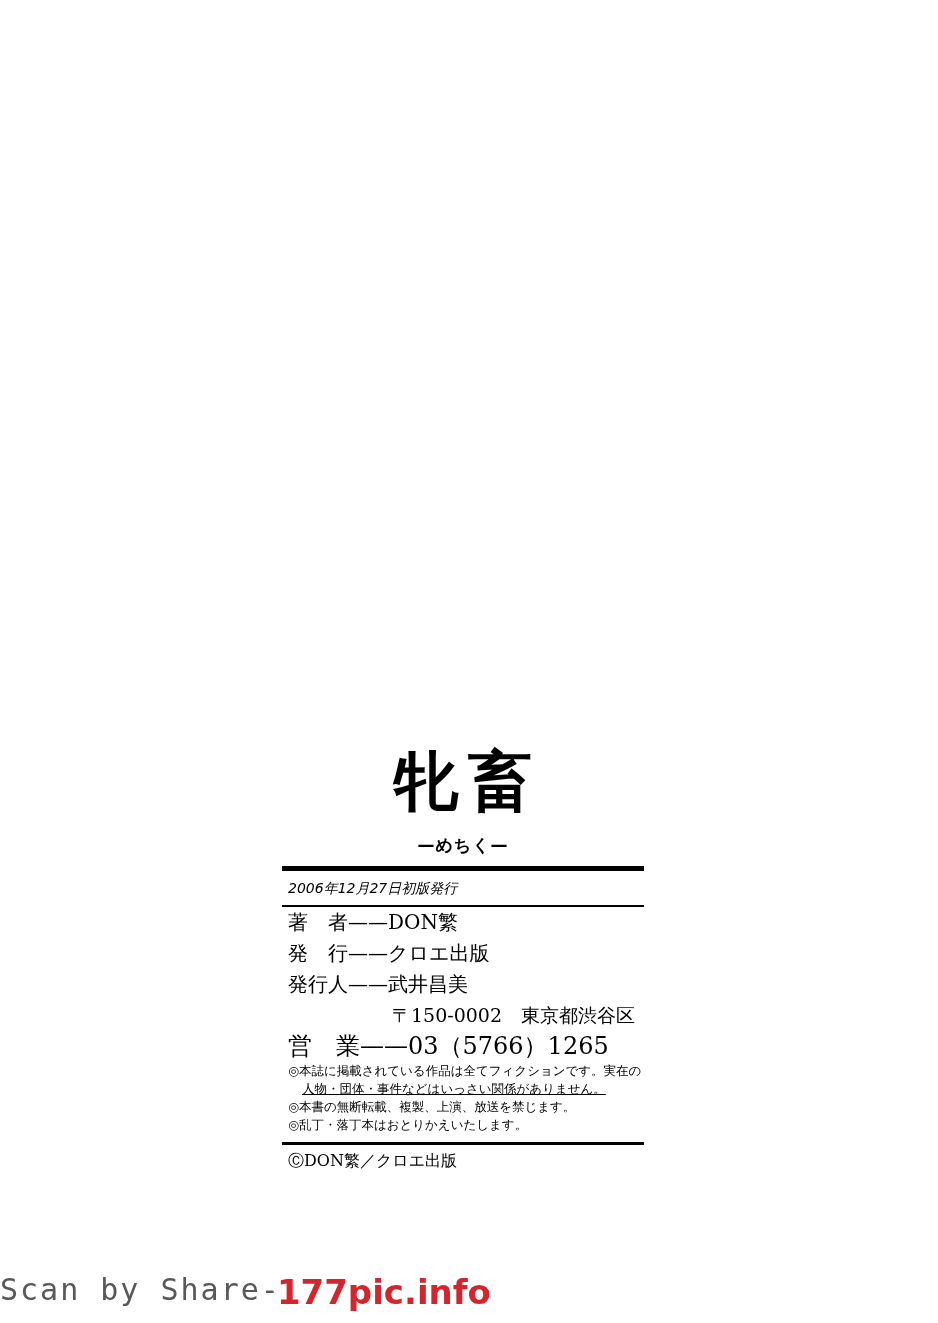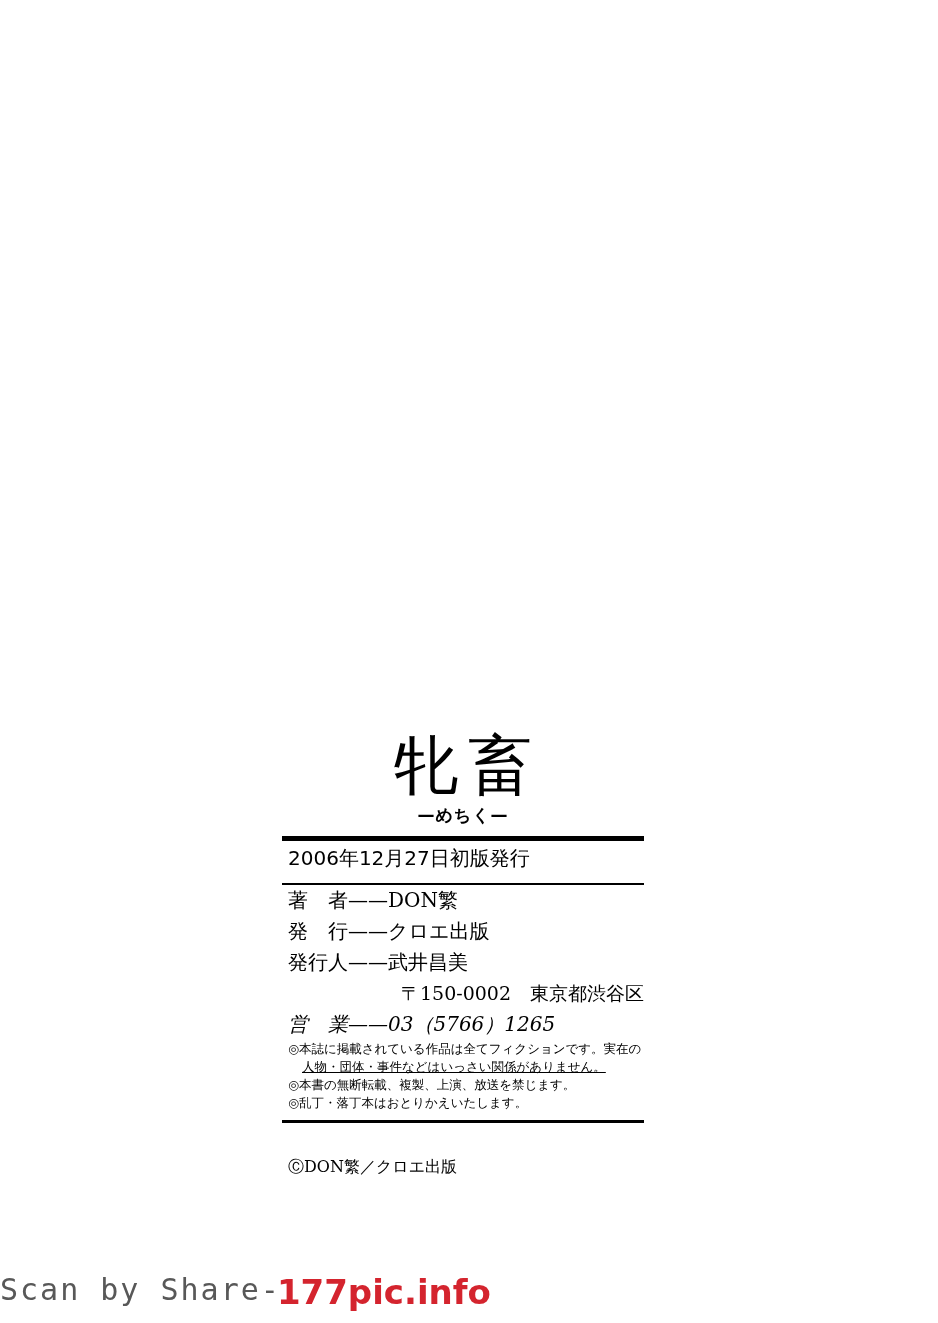--- a/index.html
+++ b/index.html
@@ -31,26 +31,26 @@
   }
 
   .title-block {
     text-align: center;
     margin: 0;
     padding: 0;
   }
 
   .main-title {
     font-family: "DejaVu Serif", serif;
-    font-weight: normal;
+    font-weight: bold;
     font-size: 64px;
     line-height: 74px;
     letter-spacing: 10px;
     text-indent: 10px;
-    margin: 0;
+    margin: 16px;
     padding: 0;
   }
 
   .sub-title {
     font-family: "DejaVu Sans", sans-serif;
     font-size: 17px;
     line-height: 22px;
     letter-spacing: 1px;
     margin: 2px 0 10px 0;
     font-weight: 600;
@@ -64,55 +64,54 @@
   }
   .rule-thin {
     border: 0;
     border-top: 2px solid #000;
     margin: 0;
     height: 0;
   }
 
   .pubdate {
     font-family: "DejaVu Sans", sans-serif;
-    font-size: 20px;
+    font-size: 14px;
     line-height: 26px;
-    padding: 4px 0 12px 6px;
+    padding: 4px 0 4px 6px;
     letter-spacing: 0px;
+    font-style: italic;
   }
 
   .credits {
     font-family: "DejaVu Serif", serif;
     font-size: 20px;
     line-height: 31px;
     padding-left: 6px;
   }
 
   .credit-row {
     white-space: nowrap;
   }
   .credit-label {
     display: inline-block;
   }
   .addr-row {
     padding-left: 104px;
     white-space: nowrap;
     font-size: 19px;
-    text-align: right;
   }
   .addr-row.second {
     padding-left: 126px;
   }
 
   .contact {
     font-family: "DejaVu Serif", serif;
-    font-size: 20px;
+    font-size: 24px;
     line-height: 31px;
     padding-left: 6px;
-    font-style: italic;
   }
 
   .notes {
     font-family: "DejaVu Sans", sans-serif;
     font-size: 12.5px;
     line-height: 18px;
     padding-left: 6px;
   }
   .notes .indent {
     padding-left: 14px;
@@ -125,21 +124,20 @@
     border-top: 3px solid #000;
     margin: 8px 0 0 0;
     height: 0;
   }
 
   .copyright {
     font-family: "DejaVu Serif", serif;
     font-size: 16px;
     line-height: 24px;
     padding: 4px 0 0 6px;
-    margin-top: 28px;
   }
 
   
   .watermark {
     position: absolute;
     left: 0;
     top: 1268px;
     width: 938px;
     padding-right: 18px;
     box-sizing: border-box;

